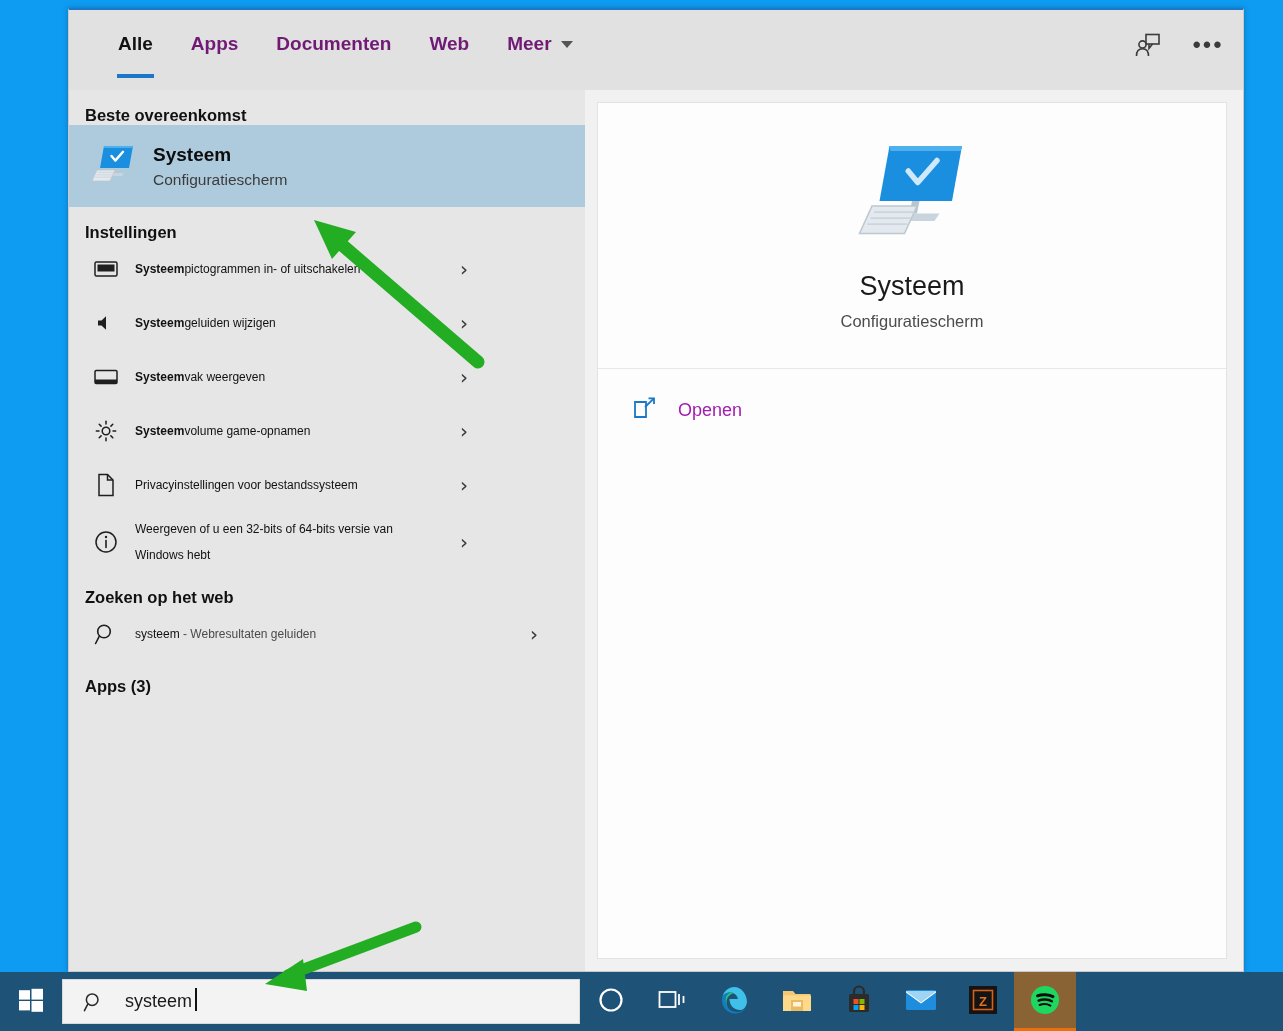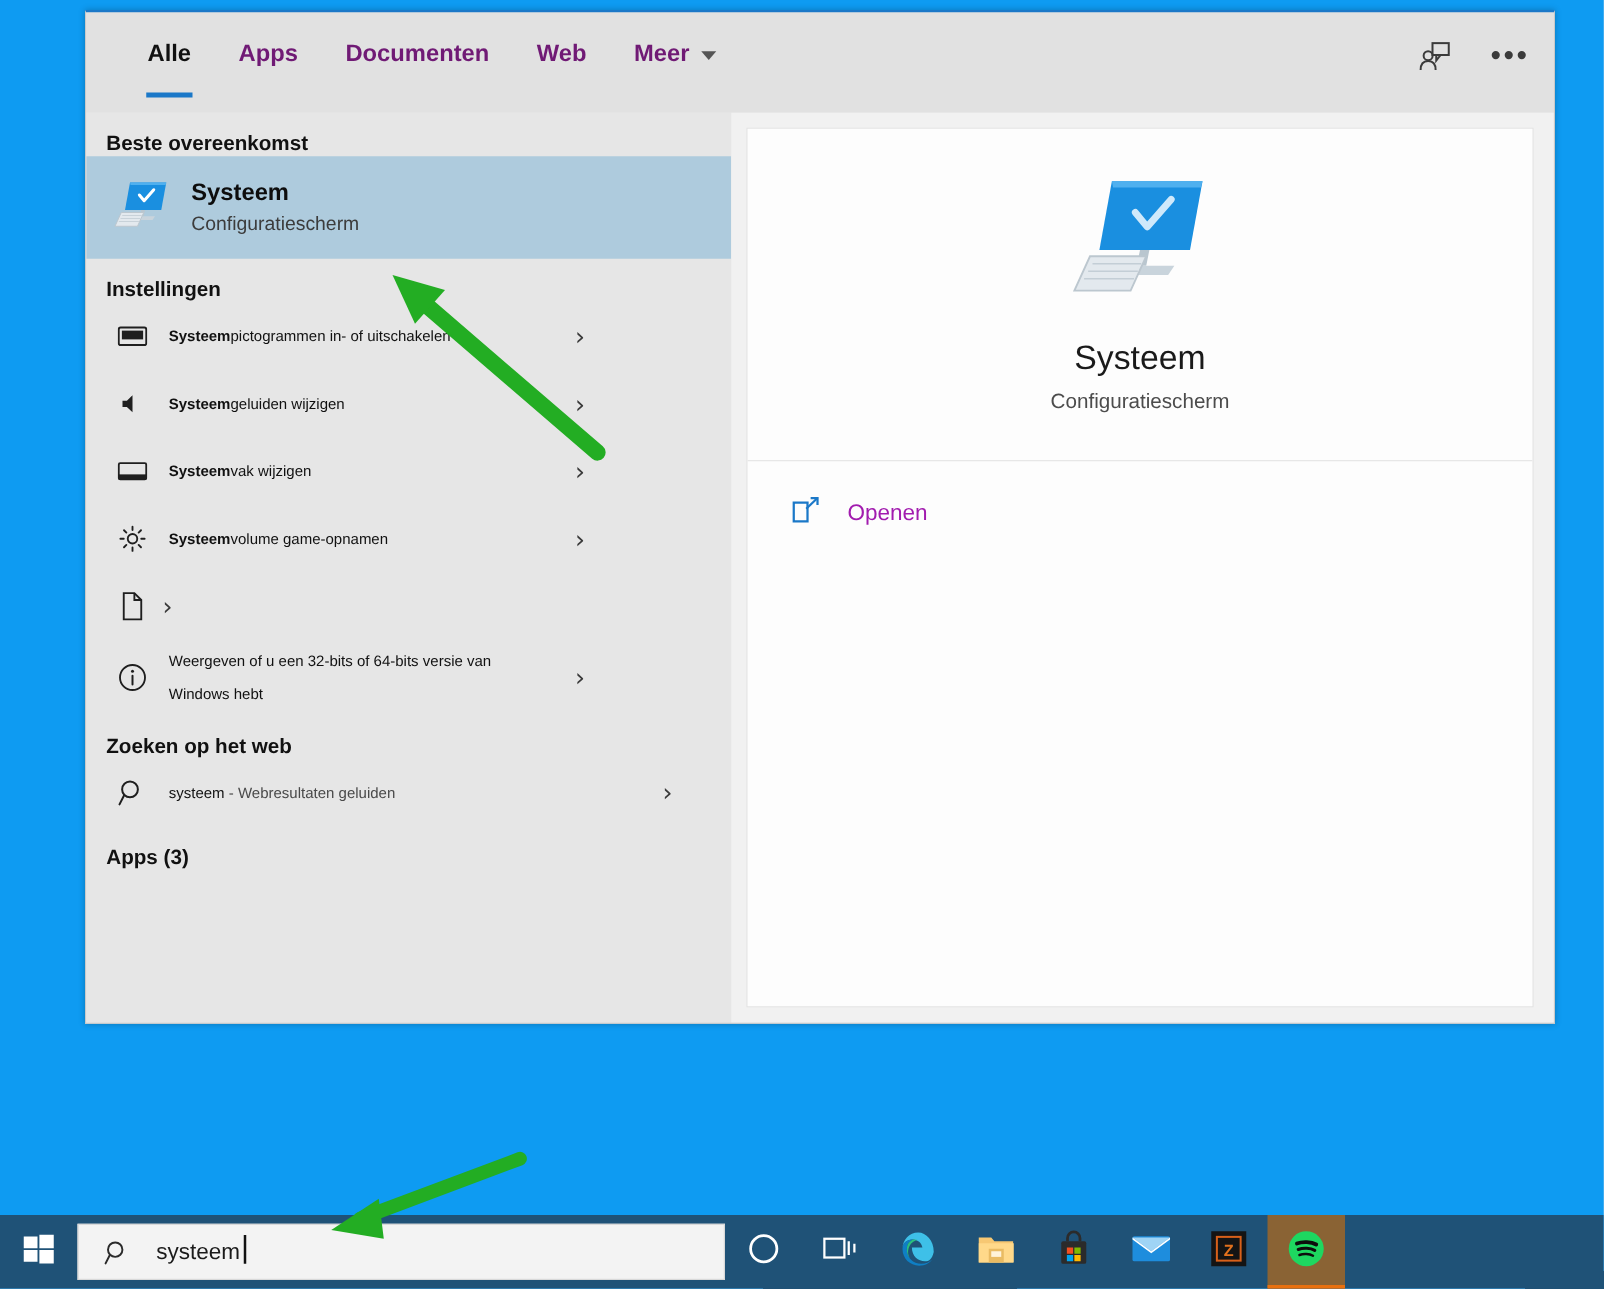--- a/index.html
+++ b/index.html
@@ -7,21 +7,21 @@
     width: 1283px; height: 1031px;
     overflow: hidden;
     font-family: "Liberation Sans", sans-serif;
   }
   body { background: #0e9bf2; position: relative; }
 
   
   #search-panel {
     position: absolute;
     left: 68px; top: 8px;
-    width: 1176px; height: 811px;
+    width: 1176px; height: 964px;
     background: #e6e6e6;
     border: 1px solid #c9c9c9;
     border-top: 2px solid #1b78c8;
     display: flex;
     flex-direction: column;
     box-shadow: 0 0 5px rgba(0,0,0,.25);
   }
 
   
   #panel-header {
@@ -285,21 +285,21 @@
         <span class="chev">›</span>
       </div>
 
       <div class="row">
         <span class="ico">
           <svg width="24" height="18" viewBox="0 0 24 18">
             <rect x="1" y="2.5" width="22" height="13" rx="1.2" fill="none" stroke="#1f1f1f" stroke-width="1.5"></rect>
             <rect x="1" y="11.5" width="22" height="4" fill="#1f1f1f"></rect>
           </svg>
         </span>
-        <div class="label"><b>Systeem</b><span>vak wijzigen</span></div>
+        <div class="label"><b>Systeem</b><span>vak weergeven</span></div>
         <span class="chev">›</span>
       </div>
 
       <div class="row">
         <span class="ico">
           <svg width="24" height="24" viewBox="0 0 24 24">
             <path d="M12 8.2 a3.8 3.8 0 1 0 0 7.6 a3.8 3.8 0 1 0 0-7.6 z" fill="none" stroke="#1f1f1f" stroke-width="1.5"></path>
             <g stroke="#1f1f1f" stroke-width="1.5" stroke-linecap="round">
               <line x1="12" y1="2.3" x2="12" y2="5"></line>
                 <line x1="12" y1="19" x2="12" y2="21.7"></line>
@@ -316,20 +316,21 @@
         <span class="chev">›</span>
       </div>
 
       <div class="row">
         <span class="ico">
           <svg width="20" height="24" viewBox="0 0 20 24">
             <path d="M3 1.5 h8.5 L17 7 v15.5 H3 z" fill="none" stroke="#1f1f1f" stroke-width="1.5"></path>
             <path d="M11.5 1.5 v5.5 H17" fill="none" stroke="#1f1f1f" stroke-width="1.5"></path>
           </svg>
         </span>
+        <div class="label"><b></b><span>Privacyinstellingen voor bestandssysteem</span></div>
         <span class="chev">›</span>
       </div>
 
       <div class="row">
         <span class="ico">
           <svg width="24" height="24" viewBox="0 0 24 24">
             <circle cx="12" cy="12" r="10" fill="none" stroke="#1f1f1f" stroke-width="1.5"></circle>
             <circle cx="12" cy="7" r="1.2" fill="#1f1f1f"></circle>
             <line x1="12" y1="10.5" x2="12" y2="17.5" stroke="#1f1f1f" stroke-width="1.6" stroke-linecap="round"></line>
           </svg>

